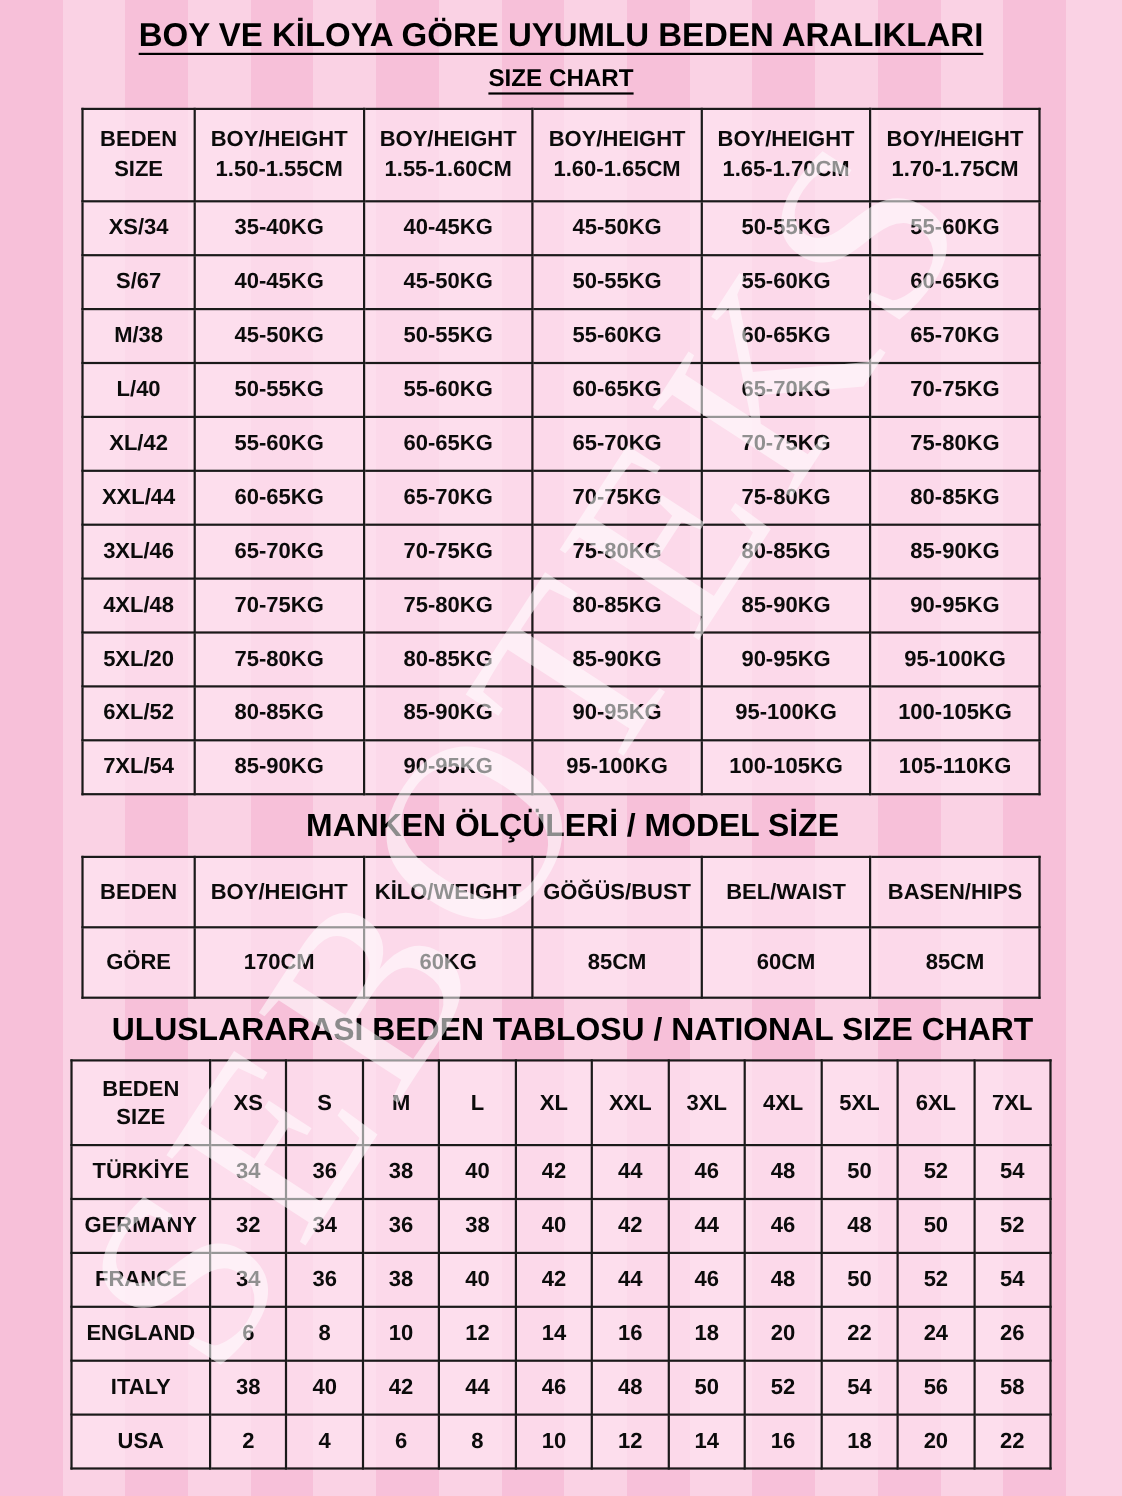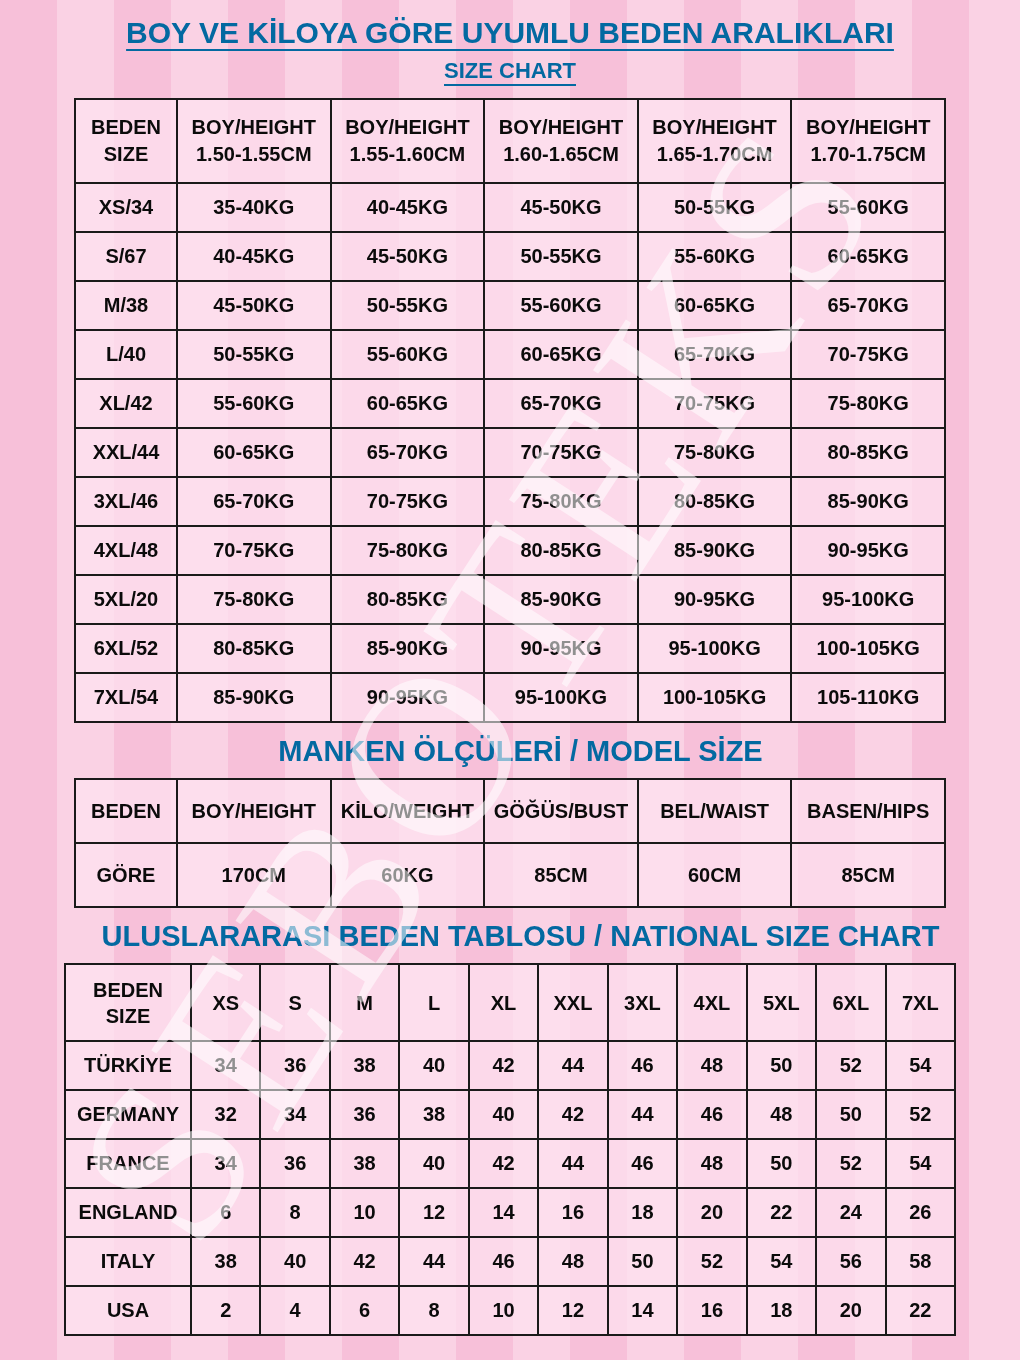--- a/index.html
+++ b/index.html
@@ -34,21 +34,21 @@
   }
   .content {
     position: relative;
     z-index: 1;
     padding-top: 10px;
   }
   .title, .subtitle, .section-title {
     text-align: center;
     font-weight: bold;
     margin: 0;
-    color: #0369a1;
+    color: #000000;
   }
   .title {
     font-size: 30px;
     line-height: 38px;
     margin: 4px 40px 0;
     text-decoration: underline;
     text-underline-offset: 6px;
     text-decoration-thickness: 2px;
   }
   .subtitle {

